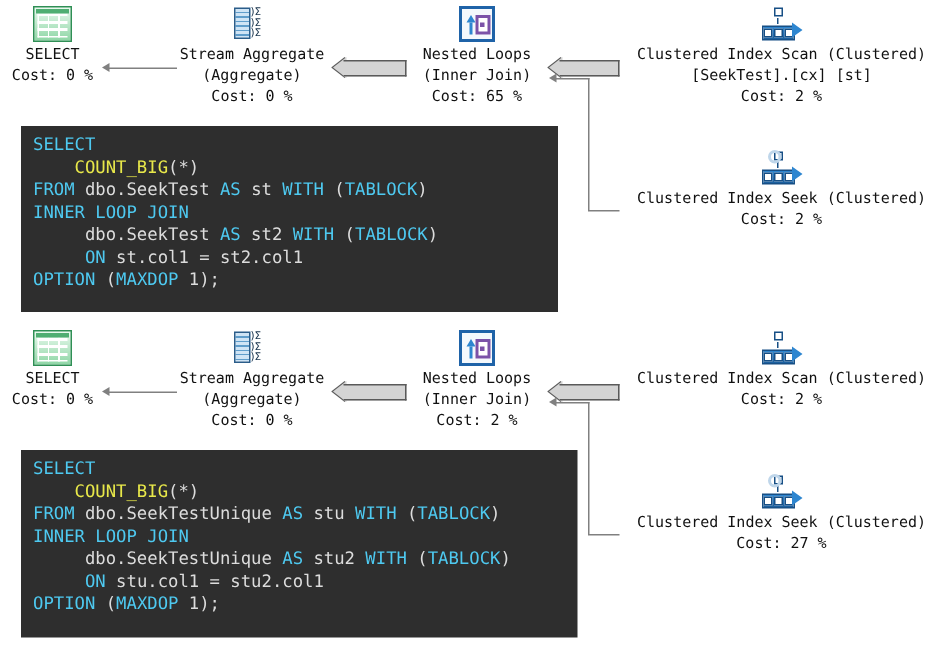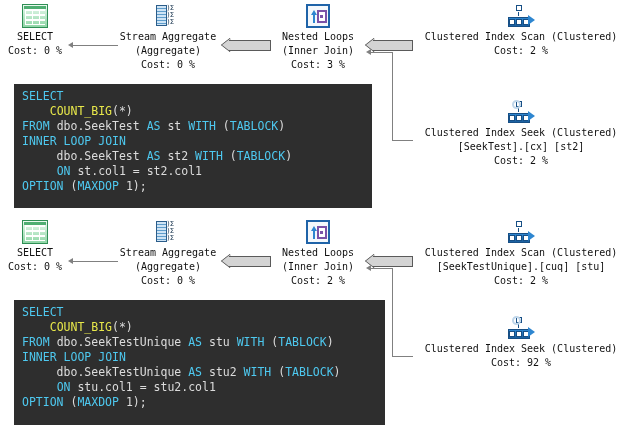--- a/index.html
+++ b/index.html
@@ -166,46 +166,46 @@
   </div>
 
   <div class="node" style="left:272px;top:4px;width:92px;">
     <span class="icon ic-loops">
       <span class="arr"></span>
         <span class="stem"></span>
         <span class="door"></span>
     </span>
     <span class="lbl">Nested Loops</span>
     <span class="lbl">(Inner Join)</span>
-    <span class="lbl">Cost: 3 %</span>
+    <span class="lbl">Cost: 65 %</span>
   </div>
 
   <div class="node" style="left:415px;top:4px;width:212px;">
     <span class="icon ic-idx">
       <span class="base"></span><span class="b4"></span><span class="lnk"></span>
       <span class="bx b1"></span><span class="bx b2"></span><span class="bx b3"></span>
       <span class="bx b4"></span><span class="ar"></span>
     </span>
     <span class="lbl">Clustered Index Scan (Clustered)</span>
+    <span class="lbl">[SeekTest].[cx] [st]</span>
     <span class="lbl">Cost: 2 %</span>
   </div>
 
   <div class="node" style="left:415px;top:100px;width:212px;">
     <span class="icon ic-idx seek">
       <span class="base"></span>
         <span class="lnk"></span>
       <span class="bx b1"></span>
         <span class="bx b2"></span>
         <span class="bx b3"></span>
       <span class="bx b4"></span>
         <span class="mag"></span>
         <span class="ar"></span>
     </span>
     <span class="lbl">Clustered Index Seek (Clustered)</span>
-    <span class="lbl">[SeekTest].[cx] [st2]</span>
     <span class="lbl">Cost: 2 %</span>
   </div>
 
   <div class="thin-line" style="left:72px;top:45px;width:46px;"></div>
   <div class="thin-arrow" style="left:68px;top:42px;transform:scaleX(-1);border-right:none;border-left:5px solid #808080;"></div>
 
   <div class="fat-arrow" style="left:221px;top:40px;width:50px;">
     <div class="headline"></div>
       <div class="head" style="left:1px;"></div>
       <div class="body"></div>
@@ -260,37 +260,36 @@
     <span class="icon ic-idx">
       <span class="base"></span>
         <span class="lnk"></span>
       <span class="bx b1"></span>
         <span class="bx b2"></span>
         <span class="bx b3"></span>
       <span class="bx b4"></span>
         <span class="ar"></span>
     </span>
     <span class="lbl">Clustered Index Scan (Clustered)</span>
-    <span class="lbl">[SeekTestUnique].[cuq] [stu]</span>
     <span class="lbl">Cost: 2 %</span>
   </div>
 
   <div class="node" style="left:415px;top:100px;width:212px;">
     <span class="icon ic-idx seek">
       <span class="base"></span>
         <span class="lnk"></span>
       <span class="bx b1"></span>
         <span class="bx b2"></span>
         <span class="bx b3"></span>
       <span class="bx b4"></span>
         <span class="mag"></span>
         <span class="ar"></span>
     </span>
     <span class="lbl">Clustered Index Seek (Clustered)</span>
-    <span class="lbl">Cost: 92 %</span>
+    <span class="lbl">Cost: 27 %</span>
   </div>
 
   <div class="thin-line" style="left:72px;top:45px;width:46px;"></div>
   <div class="thin-arrow" style="left:68px;top:42px;transform:scaleX(-1);border-right:none;border-left:5px solid #808080;"></div>
 
   <div class="fat-arrow" style="left:221px;top:40px;width:50px;">
     <div class="headline"></div>
       <div class="head" style="left:1px;"></div>
       <div class="body"></div>
   </div>

